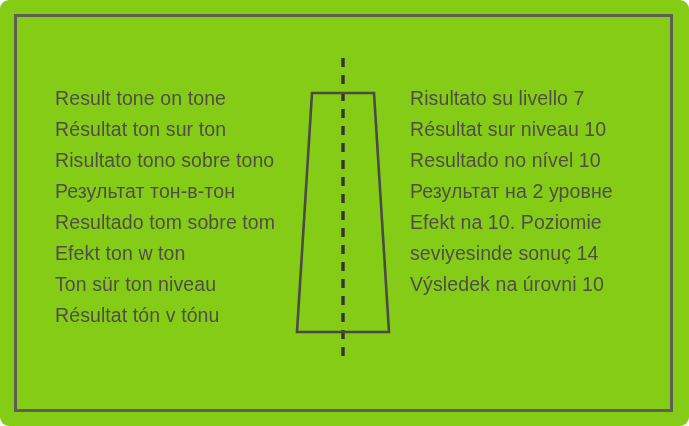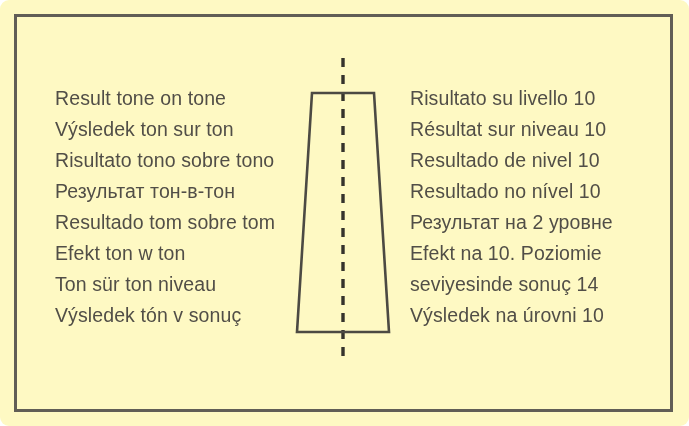--- a/index.html
+++ b/index.html
@@ -5,21 +5,21 @@
   html, body {
     margin: 0;
     padding: 0;
     background: #ffffff;
     font-family: "Liberation Sans", "DejaVu Sans", sans-serif;
   }
   .card {
     position: relative;
     width: 689px;
     height: 426px;
-    background: #fef9c3;
+    background: #84cc16;
     border-radius: 9px;
     overflow: hidden;
   }
   .frame {
     position: absolute;
     left: 14px;
     top: 14px;
     width: 659px;
     height: 398px;
     box-sizing: border-box;
@@ -46,38 +46,37 @@
 </style>
 </head>
 <body>
 
 <div class="card">
 
   <div class="frame"></div>
 
   <div class="col col-left">
     <div>Result tone on tone</div>
-    <div>Výsledek ton sur ton</div>
+    <div>Résultat ton sur ton</div>
     <div>Risultato tono sobre tono</div>
     <div>Результат тон-в-тон</div>
     <div>Resultado tom sobre tom</div>
     <div>Efekt ton w ton</div>
     <div>Ton sür ton niveau</div>
-    <div>Výsledek tón v sonuç</div>
+    <div>Résultat tón v tónu</div>
   </div>
 
   <svg class="shape-svg" viewBox="0 0 115 315" xmlns="http://www.w3.org/2000/svg" aria-hidden="true">
     <line x1="58" y1="8" x2="58" y2="308" stroke="#35332c" stroke-width="3.4" stroke-dasharray="9 8"></line>
     <path d="M 27 43 L 89 43 L 104 282 L 12 282 Z" fill="none" stroke="#4c4a43" stroke-width="2.6" stroke-linejoin="miter"></path>
   </svg>
 
   <div class="col col-right">
-    <div>Risultato su livello 10</div>
+    <div>Risultato su livello 7</div>
     <div>Résultat sur niveau 10</div>
-    <div>Resultado de nivel 10</div>
     <div>Resultado no nível 10</div>
     <div>Результат на 2 уровне</div>
     <div>Efekt na 10. Poziomie</div>
     <div>seviyesinde sonuç 14</div>
     <div>Výsledek na úrovni 10</div>
   </div>
 
 </div>
 
 </body></html>

